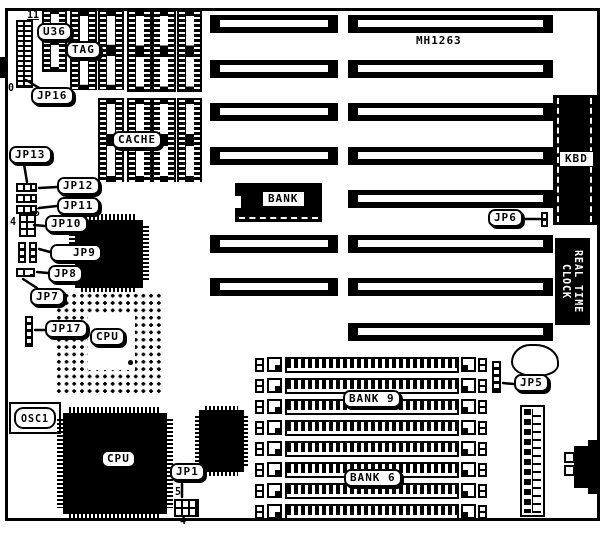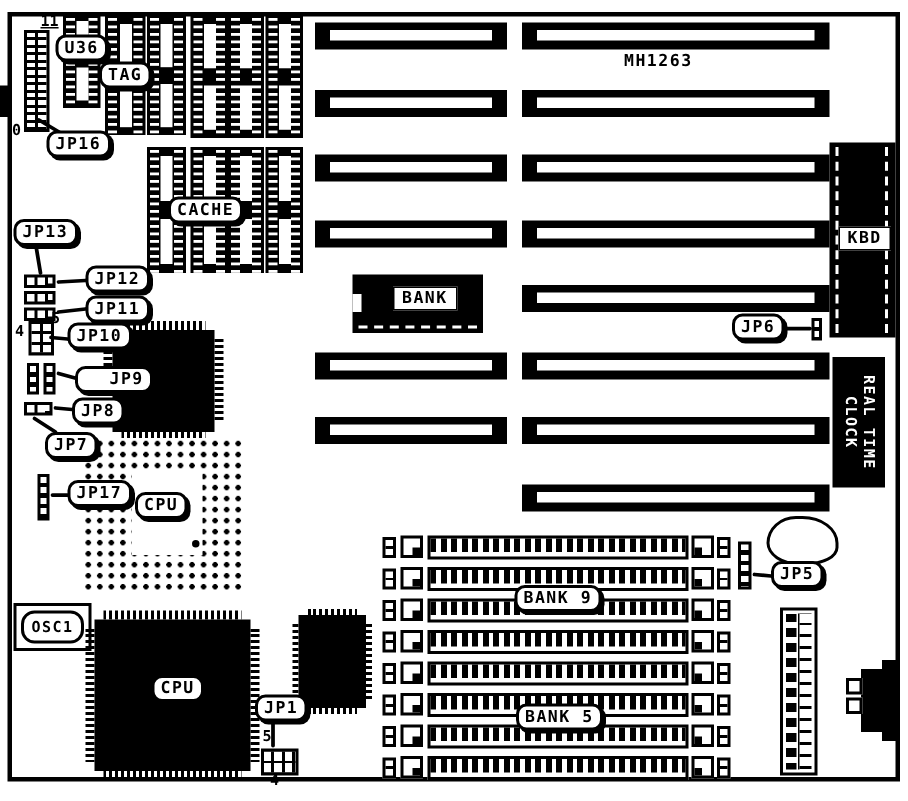--- a/index.html
+++ b/index.html
@@ -319,21 +319,21 @@
   <div class="callout" style="left:50px;  top:244px;padding-left:21px;">JP9</div>
   <div class="callout" style="left:48px;  top:265px;">JP8</div>
   <div class="callout" style="left:30px;  top:288px;">JP7</div>
   <div class="callout" style="left:45px;  top:320px;">JP17</div>
   <div class="callout" style="left:90px; top:328px;">CPU</div>
   <div class="callout" style="left:101px; top:450px;">CPU</div>
   <div class="callout" style="left:488px; top:209px;">JP6</div>
   <div class="callout" style="left:514px; top:374px;">JP5</div>
   <div class="callout" style="left:170px; top:463px;">JP1</div>
   <div class="callout" style="left:343px; top:390px;">BANK 9</div>
-  <div class="callout" style="left:344px; top:469px;">BANK 5</div>
+  <div class="callout" style="left:344px; top:469px;">BANK 6</div>
 
   <div class="chiplabel" style="left:262px; top:191px;">BANK</div>
   <div class="chiplabel" style="left:559px; top:151px;">KBD</div>
 
   <div class="plain" style="left:416px; top:34px;">MH1263</div>
   <div class="num" style="left:27px;  top:9px;text-decoration:underline;">11</div>
   <div class="num" style="left:8px;   top:82px;">0</div>
   <div class="num" style="left:10px;  top:216px;">4</div>
   <div class="num" style="left:34px;  top:207px;">5</div>
   <div class="num" style="left:175px; top:486px;">5</div>

